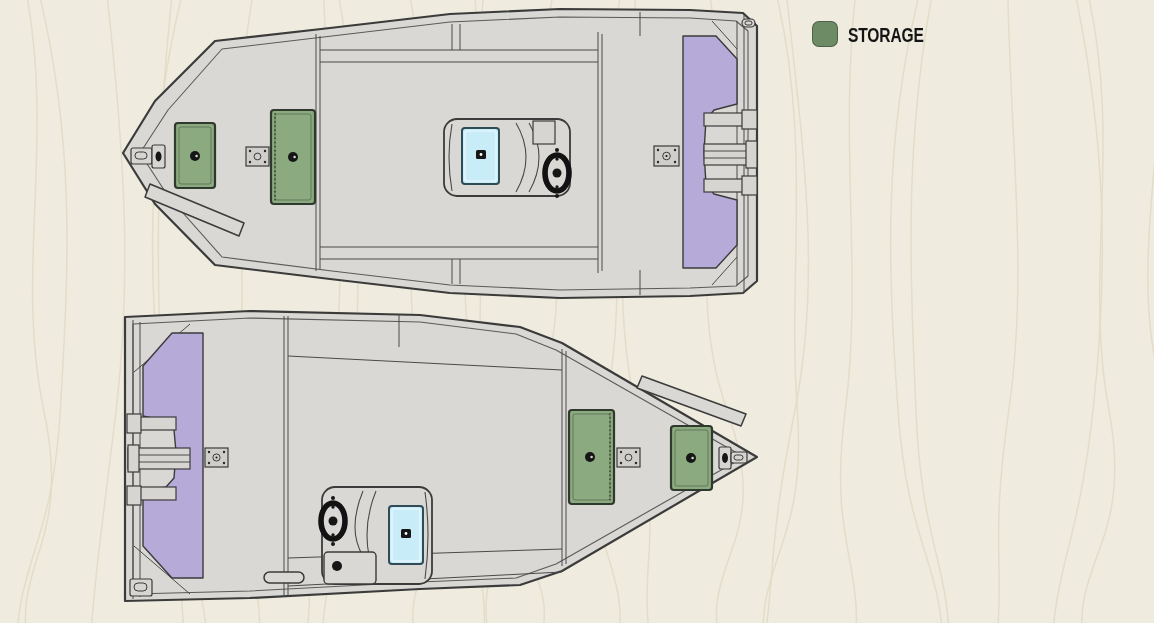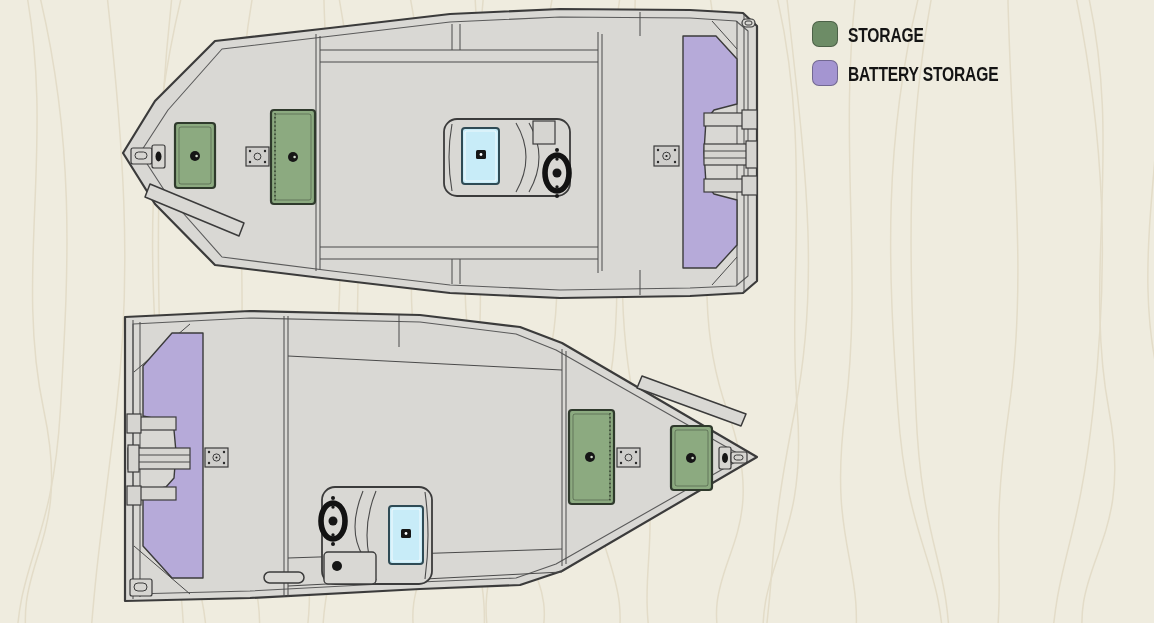--- a/index.html
+++ b/index.html
@@ -225,18 +225,14 @@
       <rect class="ring" x="734" y="455" width="9" height="5" rx="2.5"></rect>
     </g>
   </g>
 </svg>
 
   <div class="legend">
     <div class="legend-row">
       <span class="swatch" style="background-color: rgb(109, 140, 102);"></span>
       <span class="legend-label">STORAGE</span>
     </div>
-    <div class="legend-row">
-      <span class="swatch" style="background-color: rgb(164, 149, 209);"></span>
-      <span class="legend-label">BATTERY STORAGE</span>
-    </div>
   </div>
 </div>
 
 </body></html>

